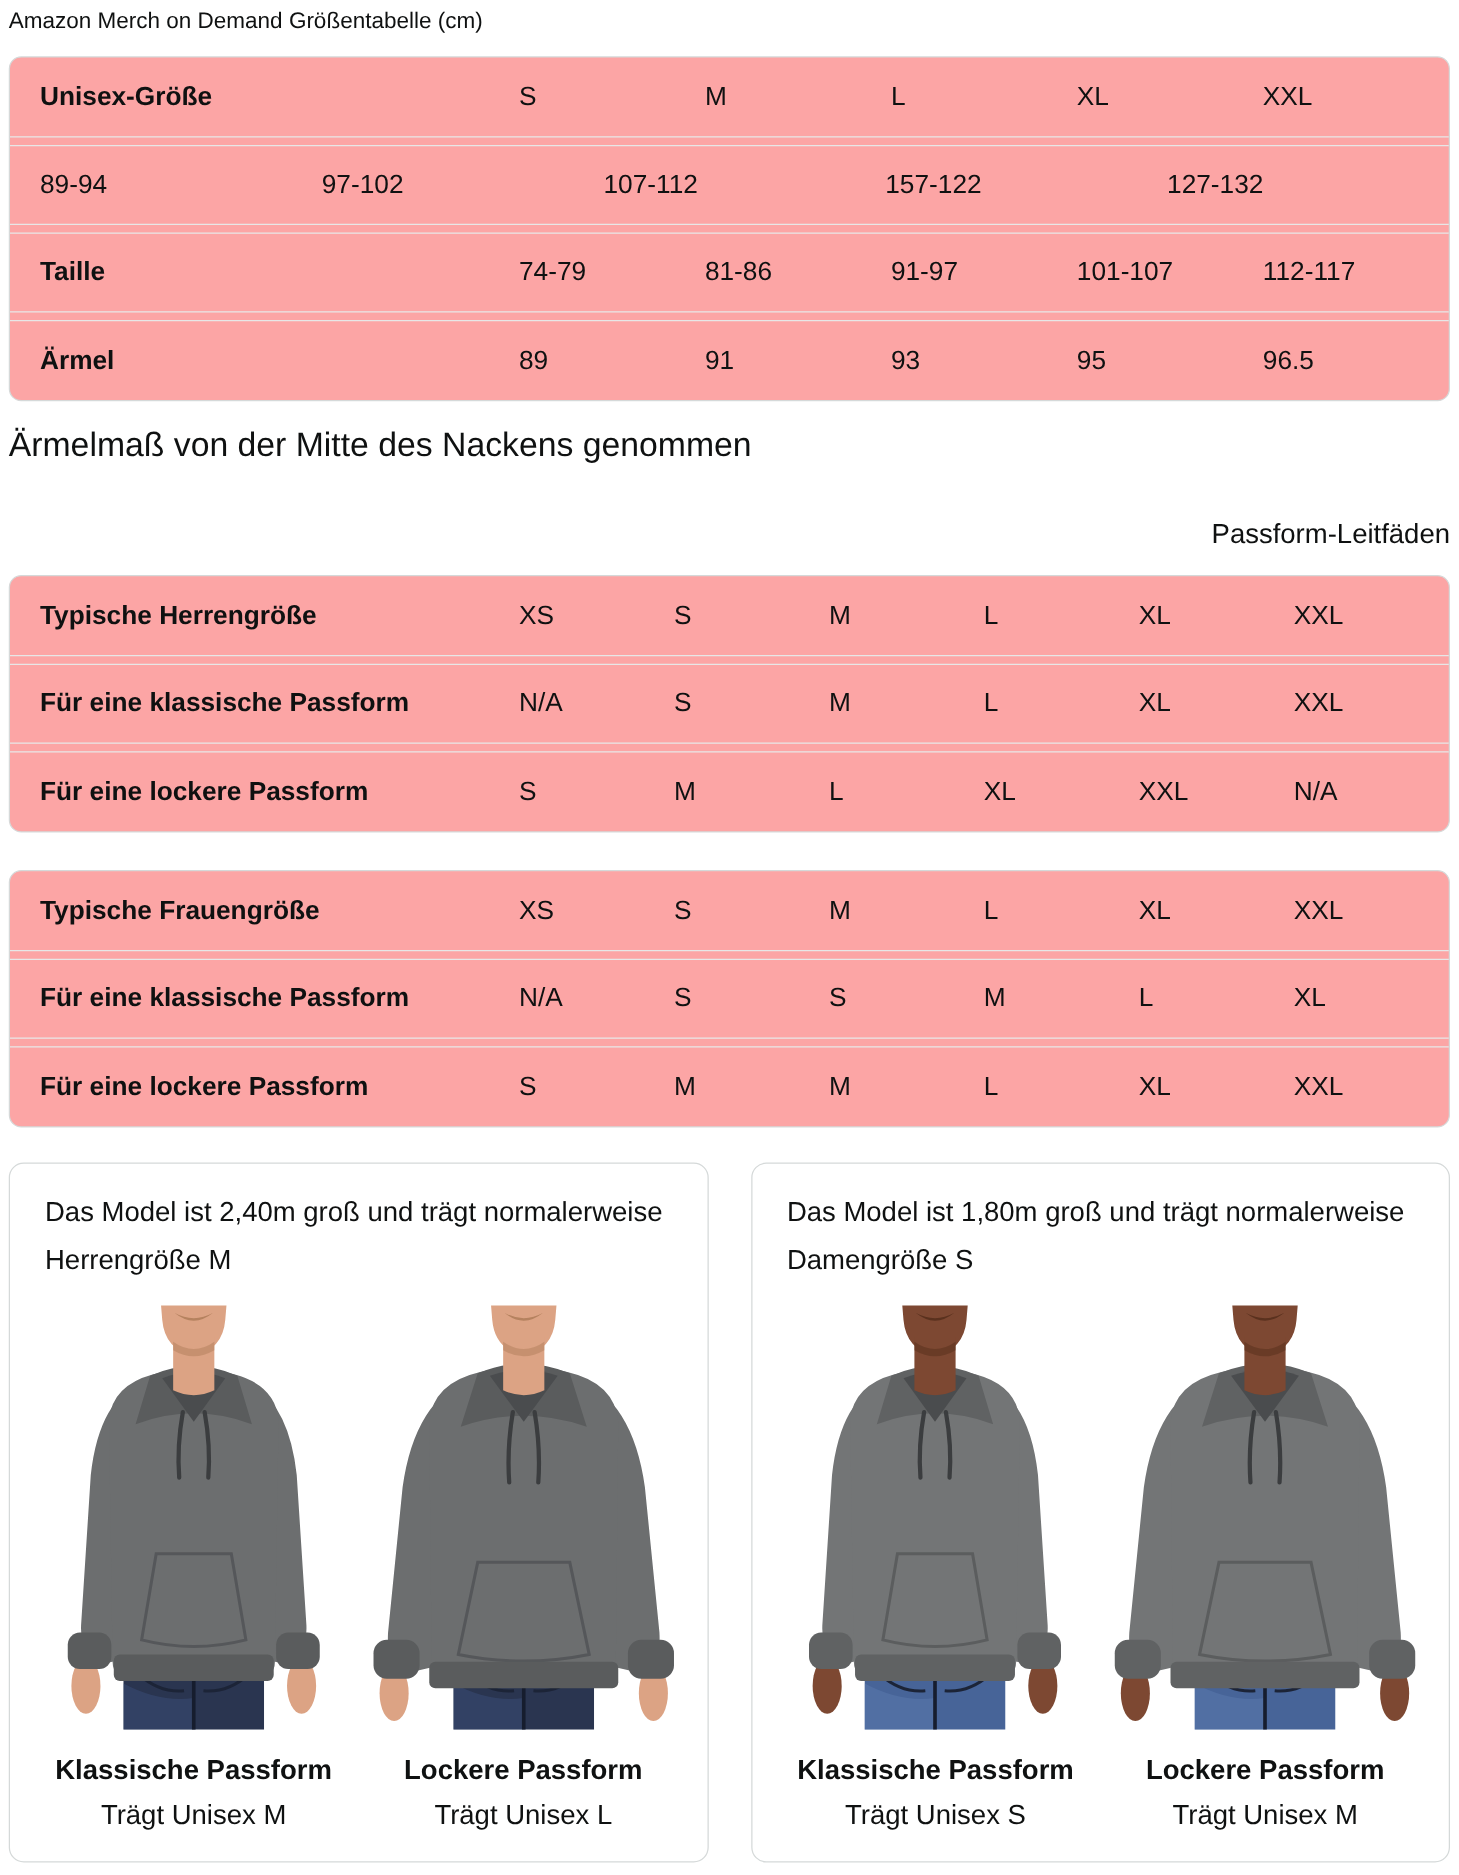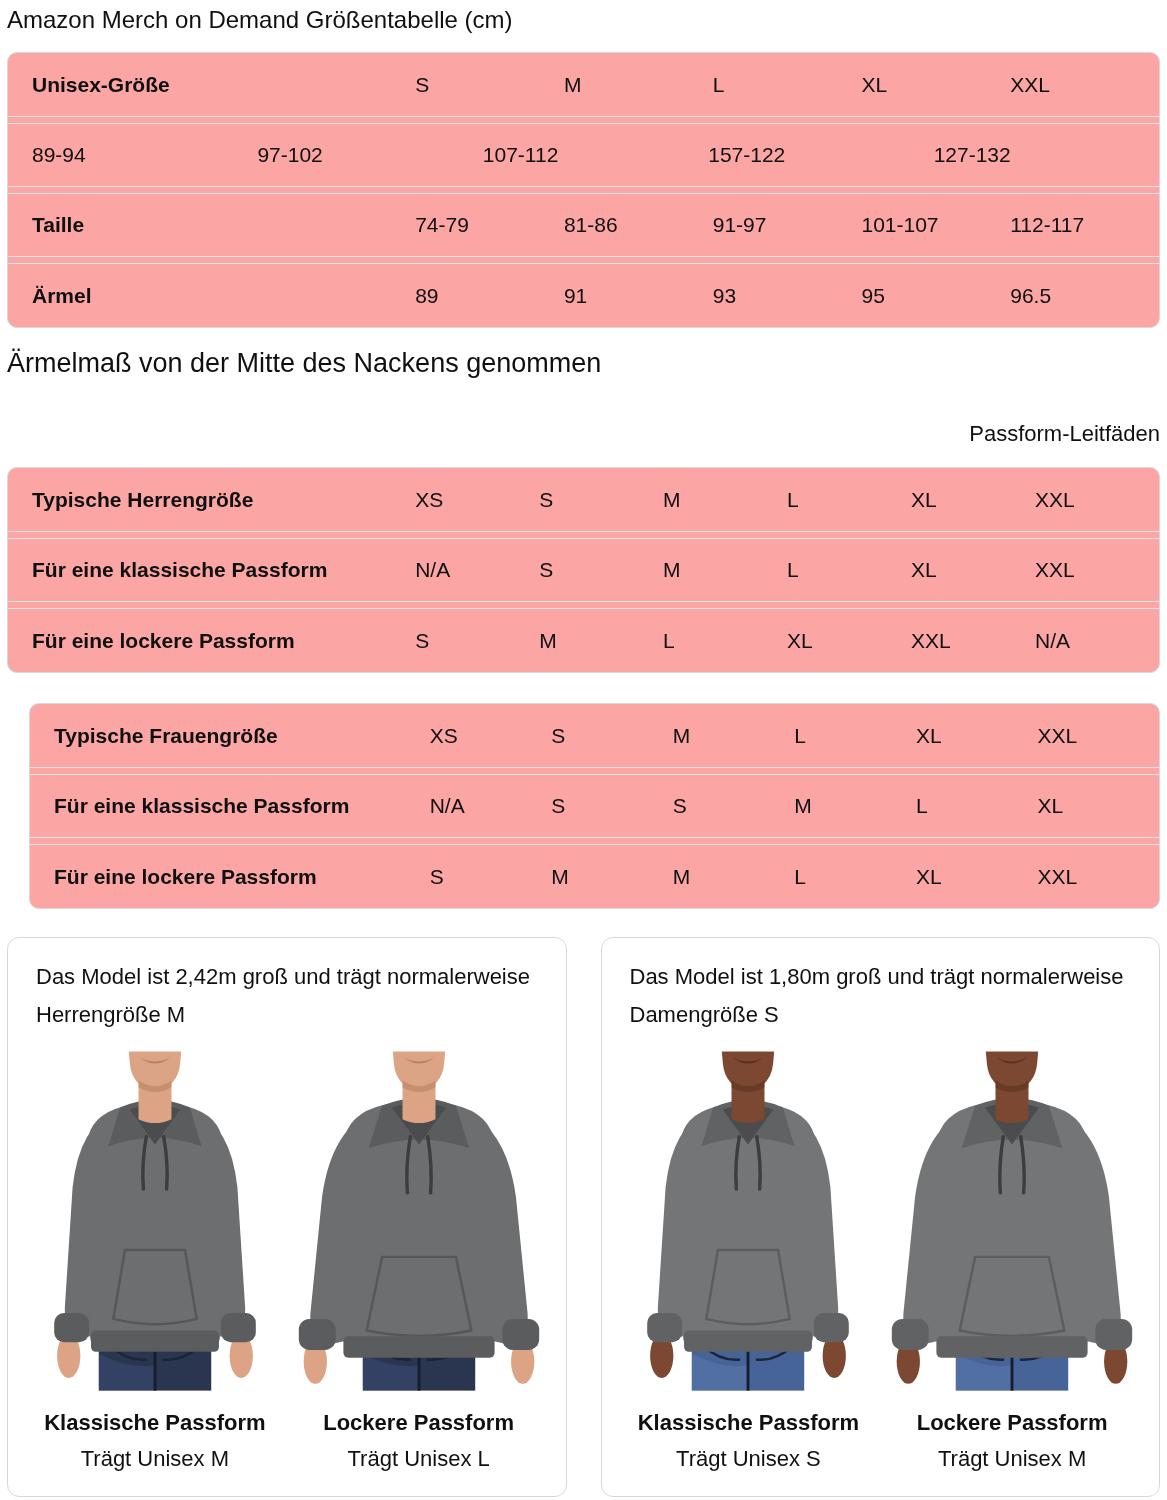--- a/index.html
+++ b/index.html
@@ -6,21 +6,21 @@
   html, body { margin: 0; padding: 0; }
   body {
     width: 1167px;
     height: 1500px;
     background: #ffffff;
     color: #0f1111;
     font-family: "Liberation Sans", sans-serif;
     padding: 6px 7px 0;
   }
   .page-title {
-    font-size: 24px;
+    font-size: 18px;
     font-weight: 400;
     margin: 0 0 18px 0;
   }
   .tbl {
     border: 1px solid #d5d9d9;
     border-radius: 10px;
     background: #fca5a5;
   }
   .trow {
     display: flex;
@@ -37,21 +37,21 @@
     padding-right: 8px;
   }
   .tval { flex: 1; font-size: 21px; }
   .note { font-size: 27px; margin: 20px 0 0 0; }
   .section-heading {
     font-size: 22px;
     font-weight: 400;
     margin: 42px 0 20px 0;
     text-align: right;
   }
-  .tbl-gap { margin-top: 30px; margin-left: 22px; }
+  .tbl-gap { margin-top: 30px; }
   .cards { display: flex; gap: 34px; margin-top: 28px; }
   .card {
     flex: 1;
     border: 1px solid #d5d9d9;
     border-radius: 12px;
     padding: 20px 16px 24px;
     background: #fff;
   }
   .card-heading {
     font-size: 22px;
@@ -225,21 +225,21 @@
     <div class="tval">M</div>
     <div class="tval">L</div>
     <div class="tval">XL</div>
     <div class="tval">XXL</div>
   </div>
 </div>
 
 <div class="cards">
 
   <div class="card">
-    <p class="card-heading">Das Model ist 2,42m groß und trägt normalerweise Herrengröße M</p>
+    <p class="card-heading">Das Model ist 2,40m groß und trägt normalerweise Herrengröße M</p>
     <div class="figs">
       <div class="fig">
         <svg class="fig-img male" viewBox="0 0 260 350">
             <use href="#fig-classic"></use>
           </svg>
         <div class="fig-title">Klassische Passform</div>
         <div class="fig-sub">Trägt Unisex M</div>
       </div>
       <div class="fig">
         <svg class="fig-img male" viewBox="0 0 260 350">

